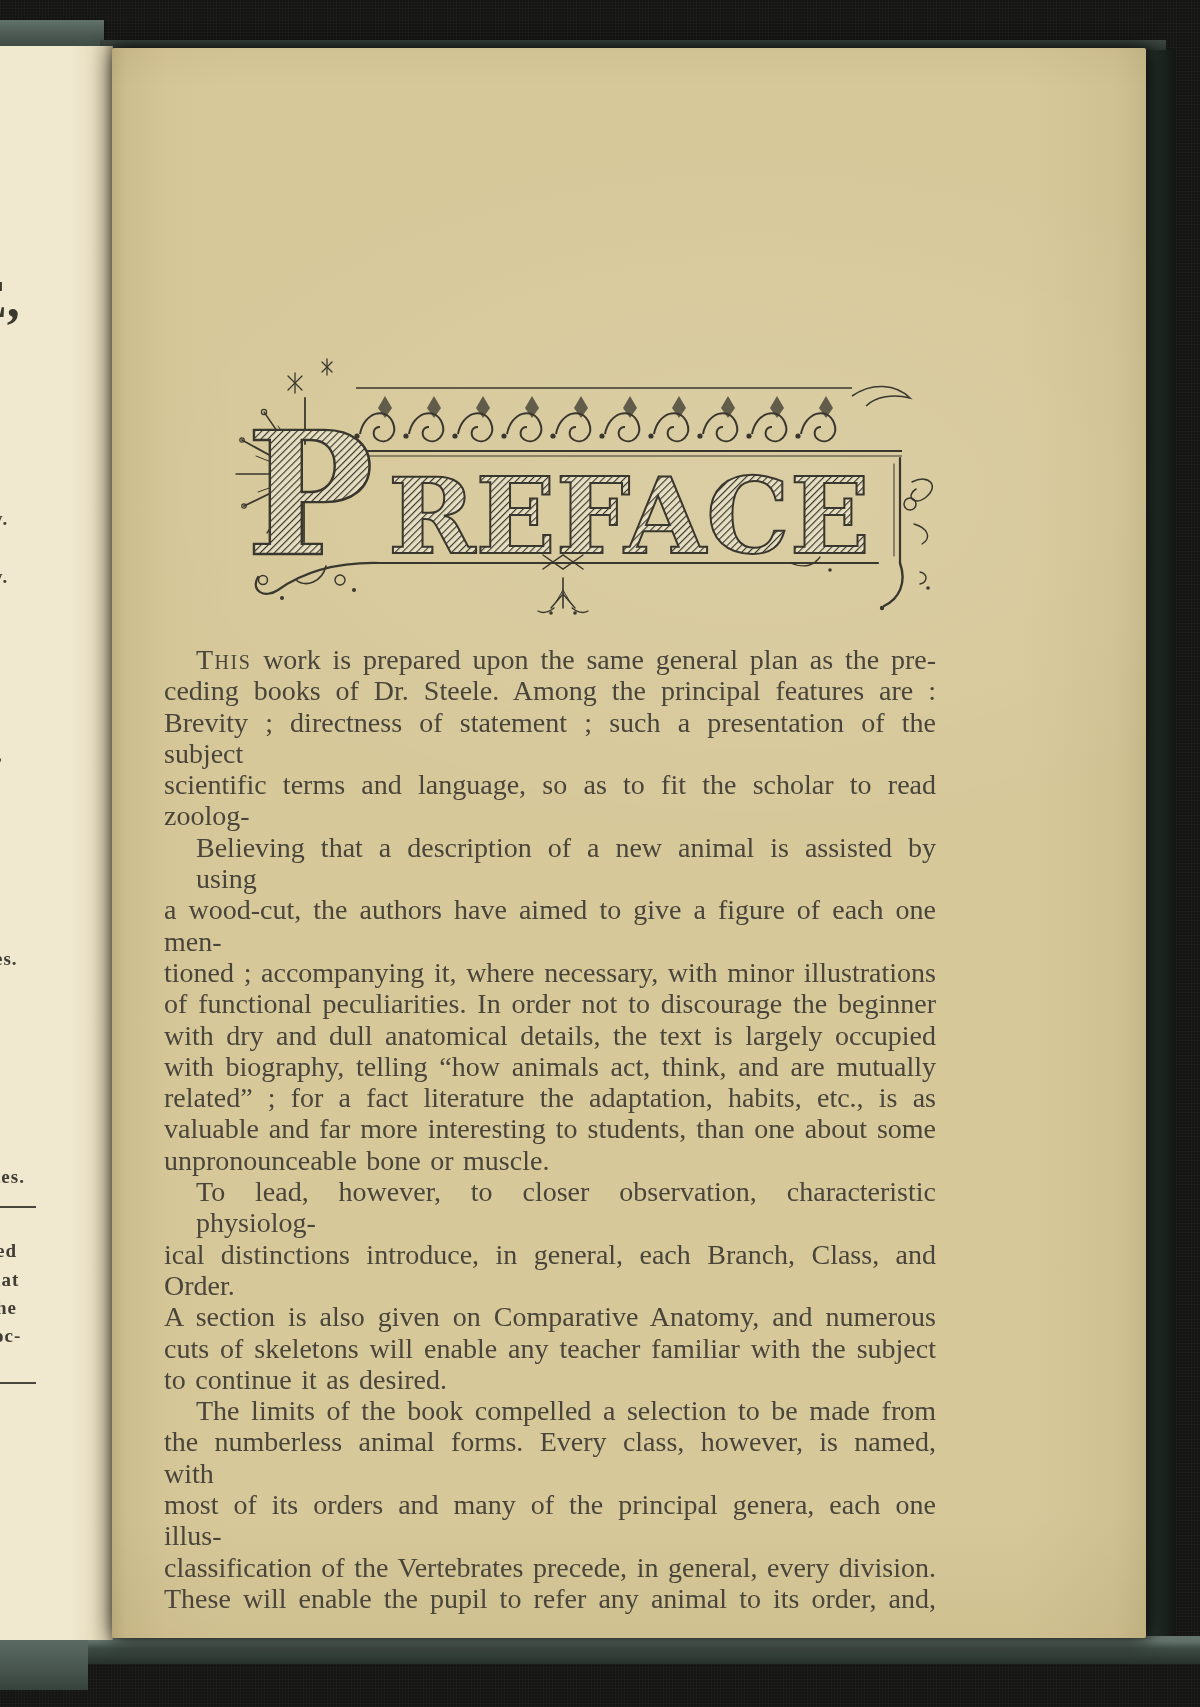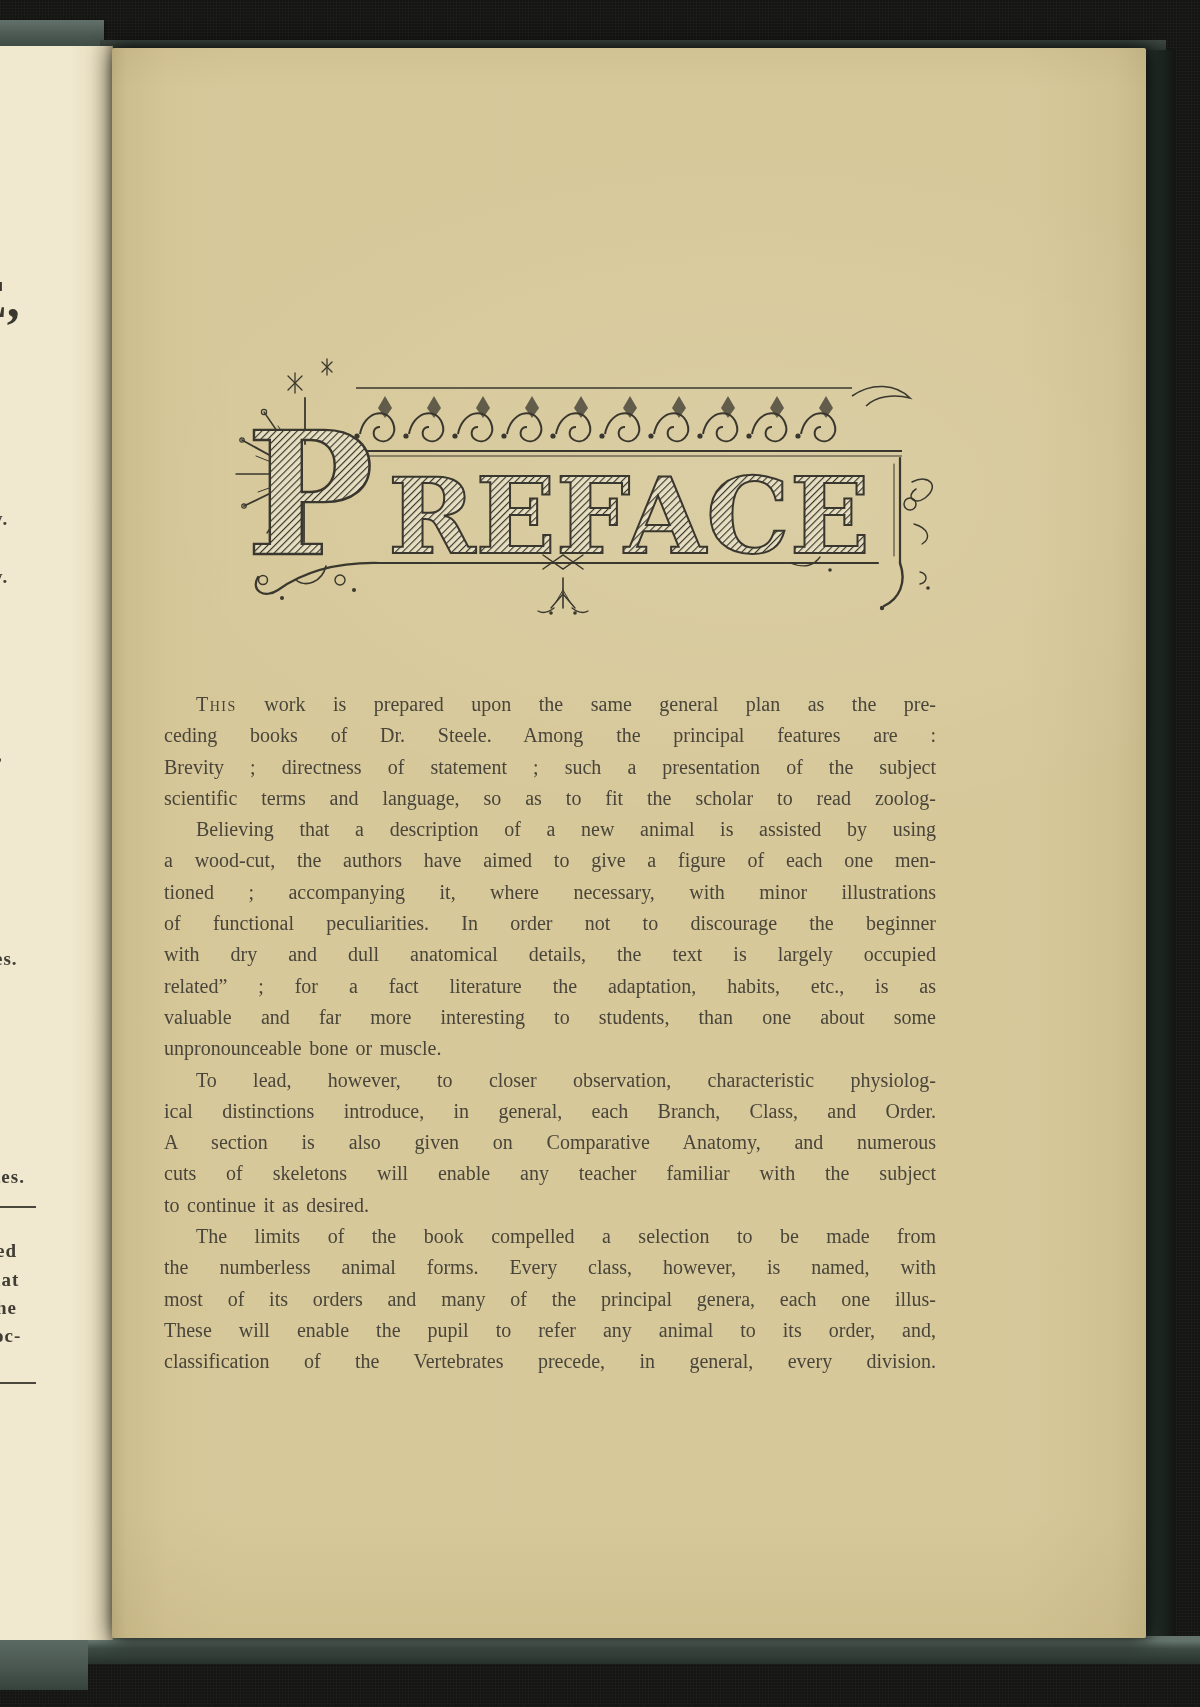--- a/index.html
+++ b/index.html
@@ -60,23 +60,22 @@
       linear-gradient(90deg, #cfc5a5 0, #dfd6b8 14px, #e8dfc3 55px, #eae2c6 120px, #eae2c6 88%, #e3dabd 97%, #d8cfb0 100%);
     background-blend-mode:normal,multiply,normal;
     box-shadow:0 0 22px rgba(0,0,0,.75), 4px 0 8px rgba(0,0,0,.35);
   }
   
   .ornament{position:absolute;left:118px;top:308px;width:720px;height:268px;}
   .ornament svg{display:block;width:100%;height:100%;}
   
   .text-block{
     position:absolute;left:52px;top:596px;width:772px;
-    font-size:20px;line-height:31.3px;color:#49453a;
+    font-size:28px;line-height:31.3px;color:#49453a;
     word-spacing:2.5px;
-    margin-top:45px;
   }
   .ln{text-align:justify;text-align-last:justify;white-space:normal;}
   .ln.indent{padding-left:32px;}
   .ln.pend{text-align-last:left;}
   .lead{font-variant:small-caps;letter-spacing:1.5px;}
 </style>
 </head>
 <body>
 
 <div class="scene">
@@ -202,31 +201,32 @@
       <div class="ln indent"><span class="lead">This</span> <span>work is prepared upon the same general plan as the pre-</span></div>
       <div class="ln">ceding books of Dr. Steele.  Among the principal features are :</div>
       <div class="ln">Brevity ; directness of statement ; such a presentation of the subject</div>
       <div class="ln">scientific terms and language, so as to fit the scholar to read zoolog-</div>
 
       <div class="ln indent">Believing that a description of a new animal is assisted by using</div>
       <div class="ln">a wood-cut, the authors have aimed to give a figure of each one men-</div>
       <div class="ln">tioned ; accompanying it, where necessary, with minor illustrations</div>
       <div class="ln">of functional peculiarities.  In order not to discourage the beginner</div>
       <div class="ln">with dry and dull anatomical details, the text is largely occupied</div>
+      <div class="ln">with biography, telling “how animals act, think, and are mutually</div>
       <div class="ln">related” ; for a fact literature the adaptation, habits, etc., is as</div>
       <div class="ln">valuable and far more interesting to students, than one about some</div>
       <div class="ln pend">unpronounceable bone or muscle.</div>
 
       <div class="ln indent">To lead, however, to closer observation, characteristic physiolog-</div>
       <div class="ln">ical distinctions introduce, in general, each Branch, Class, and Order.</div>
       <div class="ln">A section is also given on Comparative Anatomy, and numerous</div>
       <div class="ln">cuts of skeletons will enable any teacher familiar with the subject</div>
       <div class="ln pend">to continue it as desired.</div>
 
       <div class="ln indent">The limits of the book compelled a selection to be made from</div>
       <div class="ln">the numberless animal forms.  Every class, however, is named, with</div>
       <div class="ln">most of its orders and many of the principal genera, each one illus-</div>
+      <div class="ln">classification of the Vertebrates precede, in general, every division.</div>
       <div class="ln">These will enable the pupil to refer any animal to its order, and,</div>
-      <div class="ln">classification of the Vertebrates precede, in general, every division.</div>
     </div>
 
   </div>
 </div>
 
 </body></html>

